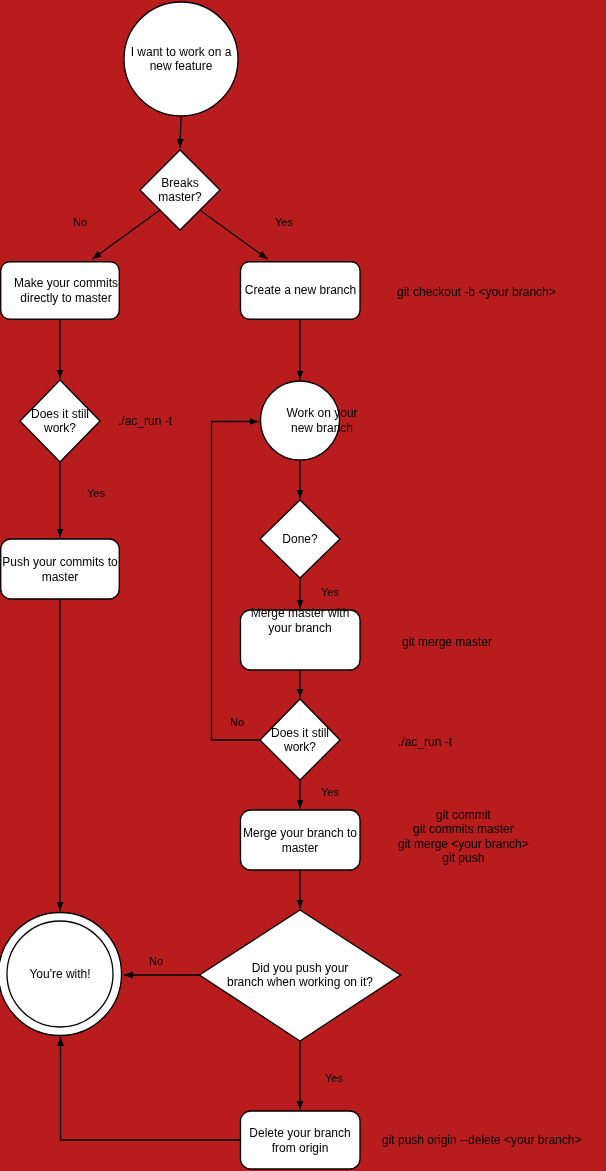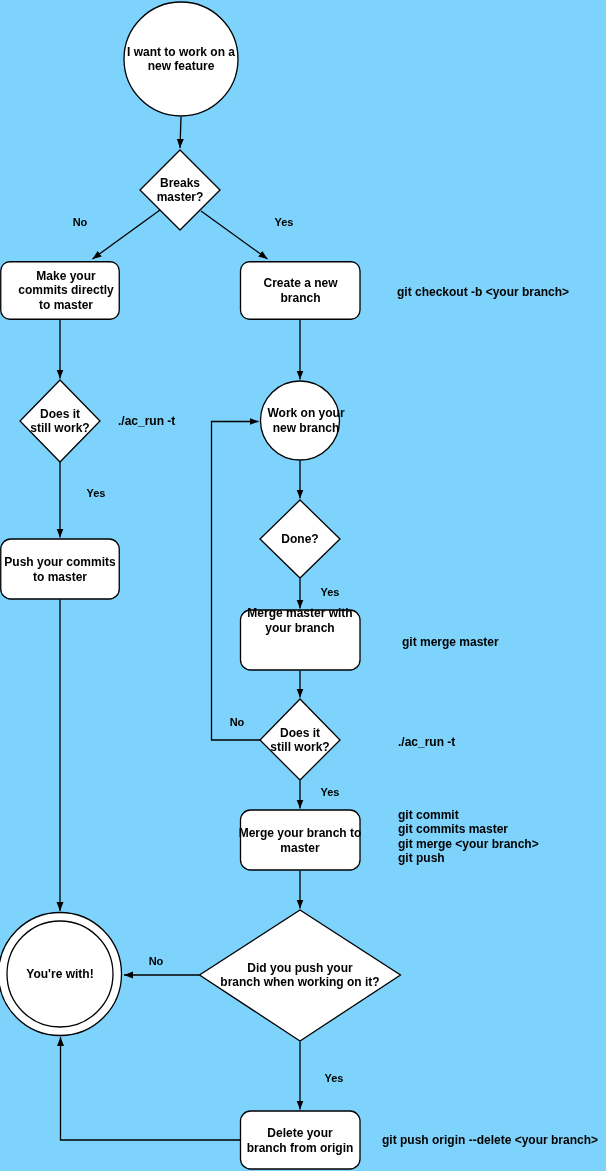--- a/index.html
+++ b/index.html
@@ -1,24 +1,23 @@
 <!DOCTYPE html>
 <html><head>
 <meta charset="utf-8">
 <style>
   html, body { margin: 0; padding: 0; background: #ffffff; }
   #canvas {
     position: relative;
     width: 606px;
     height: 1171px;
-    background: #7dd3fc;
+    background: #b91c1c;
     font-family: "Liberation Sans", sans-serif;
     color: #000;
     overflow: hidden;
-    font-weight: bold;
   }
   #shapes { position: absolute; left: 0; top: 0; }
   .lbl {
     position: absolute;
     font-size: 12px;
     line-height: 1.18;
     display: flex;
     flex-direction: column;
     align-items: center;
     justify-content: center;
@@ -33,21 +32,21 @@
     display: flex;
     align-items: center;
     justify-content: center;
     color: #000;
   }
   .ann {
     position: absolute;
     font-size: 12px;
     line-height: 14.3px;
     white-space: nowrap;
-    text-align: left;
+    text-align: center;
     color: #000;
   }
   .nowrap-line { white-space: nowrap; }
 </style>
 </head>
 <body>
 
 <div id="canvas">
 
   <svg id="shapes" width="606" height="1171" viewBox="0 0 606 1171">
@@ -95,21 +94,21 @@
       <circle cx="60" cy="974" r="53"></circle>
       <rect x="240.5" y="1111" width="119.5" height="58" rx="10"></rect>
     </g>
   </svg>
 
   <div class="lbl" style="left:127px; top:37px; width:108px; height:44px;">I want to work on a new feature</div>
   <div class="lbl" style="left:154px; top:176px; width:52px; height:28px;">Breaks master?</div>
   <div class="lbl" style="left:12px; top:276px; width:108px; height:29px;">Make your commits directly to master</div>
   <div class="lbl" style="left:242px; top:283px; width:117px; height:15px;">Create a new branch</div>
   <div class="lbl" style="left:29px; top:407px; width:62px; height:28px;">Does it still work?</div>
-  <div class="lbl" style="left:262px; top:406px; width:88px; height:29px;">Work on your new branch</div>
+  <div class="lbl" style="left:262px; top:406px; width:88px; height:29px;padding-left:16px;">Work on your new branch</div>
   <div class="lbl" style="left:270px; top:532px; width:60px; height:15px;">Done?</div>
   <div class="lbl" style="left:246px; top:606px; width:108px; height:29px;">Merge master with your branch</div>
   <div class="lbl" style="left:269px; top:726px; width:62px; height:28px;">Does it still work?</div>
   <div class="lbl" style="left:237px; top:826px; width:126px; height:29px;">Merge your branch to master</div>
   <div class="lbl" style="left:220px; top:960px; width:160px; height:30px;">
     <div class="nowrap-line">Did you push your</div>
     <div class="nowrap-line">branch when working on it?</div>
   </div>
   <div class="lbl" style="left:1px; top:555px; width:118px; height:29px;">Push your commits to master</div>
   <div class="lbl" style="left:20px; top:967px; width:80px; height:15px;">You're with!</div>

